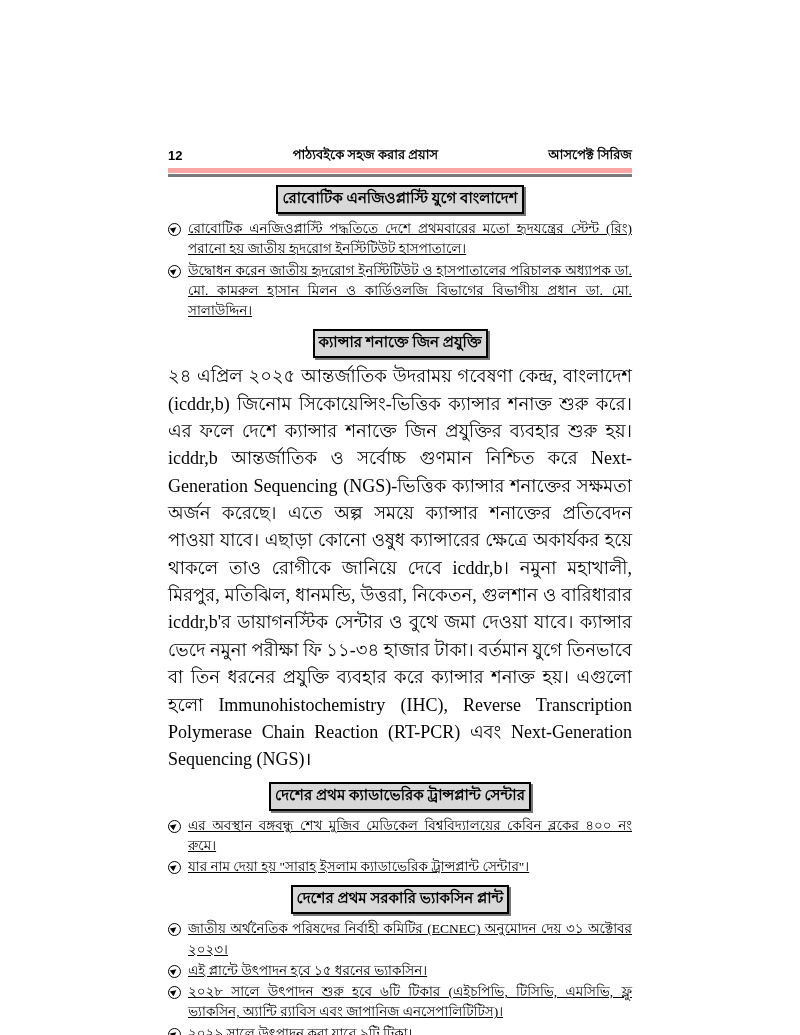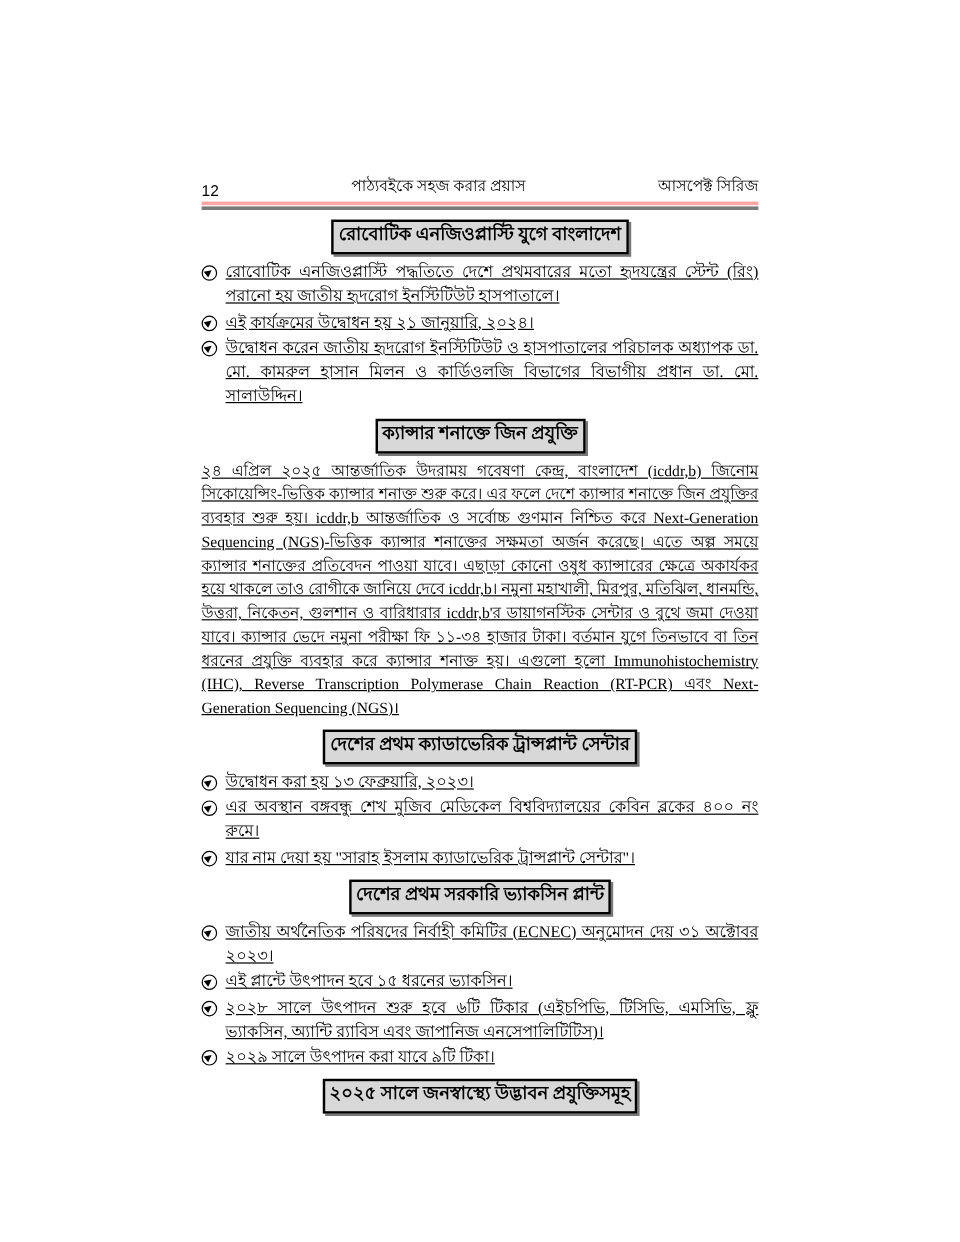--- a/index.html
+++ b/index.html
@@ -4,75 +4,67 @@
 <style>
   html,body{margin:0;padding:0;}
   body{
     width:800px;height:1035px;background:#ffffff;position:relative;
     font-family:"Liberation Serif", serif;color:#000;
     -webkit-font-smoothing:antialiased;
   }
   .sheet{position:absolute;left:168px;top:145px;width:464px;}
 
   
-  .runhead{display:flex;justify-content:space-between;align-items:flex-end;
-    font-weight:normal;font-size:13px;padding-bottom:2px;border-bottom:3px solid #fca5a5;}
+  .runhead{display:flex;justify-content:space-between;align-items:center;
+    font-weight:bold;font-size:13px;padding-bottom:2px;border-bottom:5px solid #fca5a5;}
   .runhead .pageno{font-family:"Liberation Sans",sans-serif;font-size:13px;}
   .rule-thick{height:3px;background:#7a7a7a;margin-top:1px;}
 
   
   .secbox{width:fit-content;margin:8px auto 5px;padding:1px 4px 3px;
     background:#d8d8d8;border:2px solid #000;box-shadow:2px 2px 0 #777;
     font-weight:bold;font-size:15px;text-align:center;line-height:1.4;}
 
   
   .brow{display:flex;gap:7px;margin:1px 0;font-size:13.5px;line-height:1.5;text-align:justify;text-decoration:underline;}
   .ptr{flex:0 0 auto;width:11px;height:11px;margin-top:4px;border:1.3px solid #000;
     border-radius:50%;position:relative;background:#fff;}
   .ptr::after{content:"";position:absolute;left:1.5px;top:2px;width:0;height:0;
     border-style:solid;border-width:3px 0 3px 6px;
     border-color:transparent transparent transparent #000;transform:rotate(-38deg);}
 
   
-  .para{font-size:13px;line-height:1.52;text-align:justify;margin:2px 0 0;text-decoration:underline;}
+  .para{font-size:18px;line-height:1.52;text-align:justify;margin:2px 0 0;}
 </style>
 </head>
 <body>
 
 <div class="sheet">
 
   <div class="runhead">
     <span class="pageno">12</span>
     <span>পাঠ্যবইকে সহজ করার প্রয়াস</span>
     <span>আসপেক্ট সিরিজ</span>
   </div>
   <div class="rule-thick"></div>
 
   <div class="secbox">রোবোটিক এনজিওপ্লাস্টি যুগে বাংলাদেশ</div>
   <div class="brow">
     <span class="ptr"></span>
     <span>রোবোটিক এনজিওপ্লাস্টি পদ্ধতিতে দেশে প্রথমবারের মতো হৃদযন্ত্রের স্টেন্ট (রিং) পরানো হয় জাতীয় হৃদরোগ ইনস্টিটিউট হাসপাতালে।</span>
   </div>
   <div class="brow">
     <span class="ptr"></span>
-    <span>এই কার্যক্রমের উদ্বোধন হয় ২১ জানুয়ারি, ২০২৪।</span>
-  </div>
-  <div class="brow">
-    <span class="ptr"></span>
     <span>উদ্বোধন করেন জাতীয় হৃদরোগ ইনস্টিটিউট ও হাসপাতালের পরিচালক অধ্যাপক ডা. মো. কামরুল হাসান মিলন ও কার্ডিওলজি বিভাগের বিভাগীয় প্রধান ডা. মো. সালাউদ্দিন।</span>
   </div>
 
   <div class="secbox">ক্যান্সার শনাক্তে জিন প্রযুক্তি</div>
   <div class="para">২৪ এপ্রিল ২০২৫ আন্তর্জাতিক উদরাময় গবেষণা কেন্দ্র, বাংলাদেশ (icddr,b) জিনোম সিকোয়েন্সিং-ভিত্তিক ক্যান্সার শনাক্ত শুরু করে। এর ফলে দেশে ক্যান্সার শনাক্তে জিন প্রযুক্তির ব্যবহার শুরু হয়। icddr,b আন্তর্জাতিক ও সর্বোচ্চ গুণমান নিশ্চিত করে Next-Generation Sequencing (NGS)-ভিত্তিক ক্যান্সার শনাক্তের সক্ষমতা অর্জন করেছে। এতে অল্প সময়ে ক্যান্সার শনাক্তের প্রতিবেদন পাওয়া যাবে। এছাড়া কোনো ওষুধ ক্যান্সারের ক্ষেত্রে অকার্যকর হয়ে থাকলে তাও রোগীকে জানিয়ে দেবে icddr,b। নমুনা মহাখালী, মিরপুর, মতিঝিল, ধানমন্ডি, উত্তরা, নিকেতন, গুলশান ও বারিধারার icddr,b'র ডায়াগনস্টিক সেন্টার ও বুথে জমা দেওয়া যাবে। ক্যান্সার ভেদে নমুনা পরীক্ষা ফি ১১-৩৪ হাজার টাকা। বর্তমান যুগে তিনভাবে বা তিন ধরনের প্রযুক্তি ব্যবহার করে ক্যান্সার শনাক্ত হয়। এগুলো হলো Immunohistochemistry (IHC), Reverse Transcription Polymerase Chain Reaction (RT-PCR) এবং Next-Generation Sequencing (NGS)।</div>
 
   <div class="secbox">দেশের প্রথম ক্যাডাভেরিক ট্রান্সপ্লান্ট সেন্টার</div>
-  <div class="brow">
-    <span class="ptr"></span>
-    <span>উদ্বোধন করা হয় ১৩ ফেব্রুয়ারি, ২০২৩।</span>
-  </div>
   <div class="brow">
     <span class="ptr"></span>
     <span>এর অবস্থান বঙ্গবন্ধু শেখ মুজিব মেডিকেল বিশ্ববিদ্যালয়ের কেবিন ব্লকের ৪০০ নং রুমে।</span>
   </div>
   <div class="brow">
     <span class="ptr"></span>
     <span>যার নাম দেয়া হয় "সারাহ ইসলাম ক্যাডাভেরিক ট্রান্সপ্লান্ট সেন্টার"।</span>
   </div>
 
   <div class="secbox">দেশের প্রথম সরকারি ভ্যাকসিন প্লান্ট</div>

